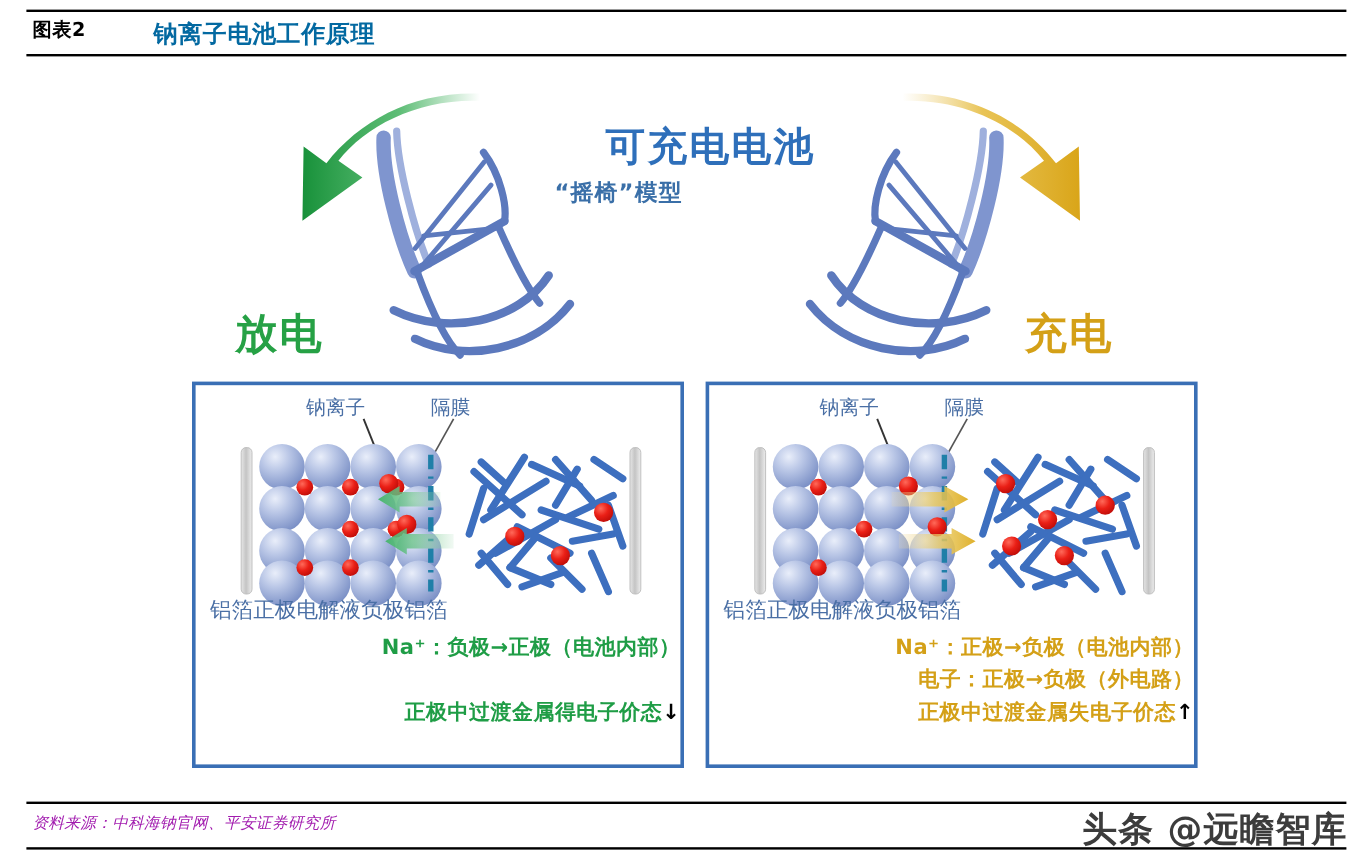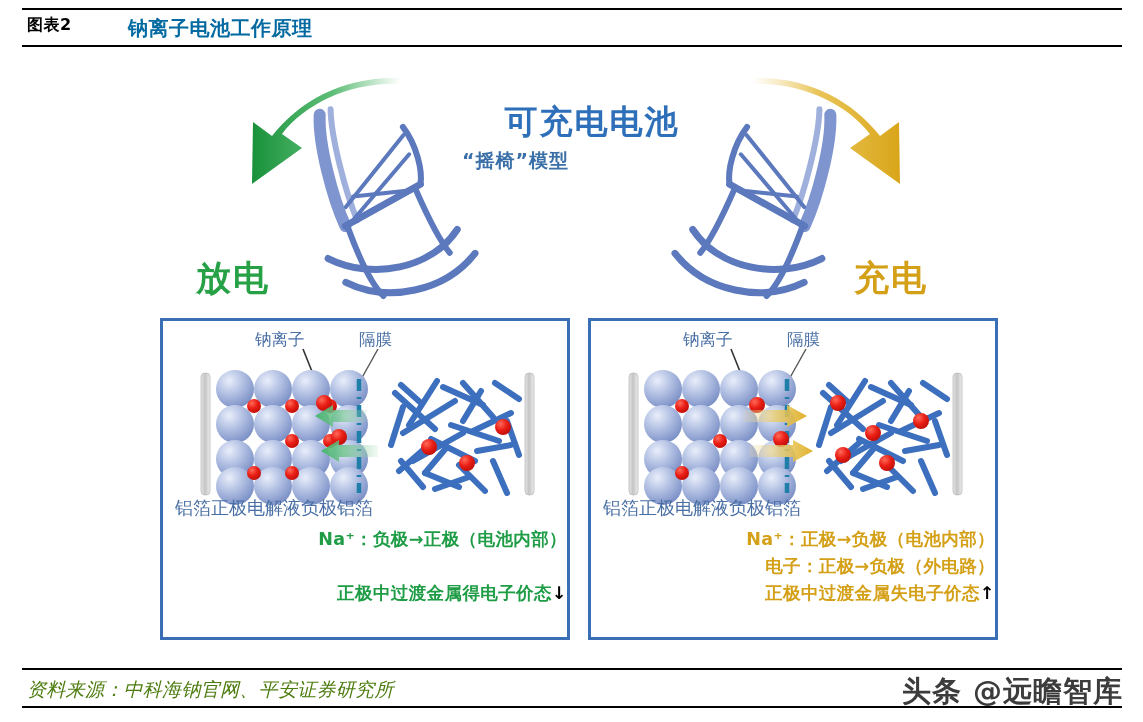--- a/index.html
+++ b/index.html
@@ -14,21 +14,21 @@
 
   
   .hdr-rule-top{position:absolute;left:22px;top:8px;width:1100px;height:2px;background:#000;}
   .hdr-rule-bot{position:absolute;left:22px;top:45px;width:1100px;height:2px;background:#000;}
   .hdr-label{position:absolute;left:27px;top:15px;font-size:16px;font-weight:bold;color:#000;letter-spacing:.5px;}
   .hdr-title{position:absolute;left:128px;top:15px;font-size:20px;font-weight:bold;color:#0369a1;letter-spacing:.5px;}
 
   
   .ftr-rule-top{position:absolute;left:22px;top:668px;width:1100px;height:2px;background:#000;}
   .ftr-rule-bot{position:absolute;left:22px;top:706px;width:1100px;height:2px;background:#000;}
-  .ftr-src{position:absolute;left:27px;top:677px;font-size:19px;font-style:italic;color:#4d7c0f;letter-spacing:.3px;}
+  .ftr-src{position:absolute;left:27px;top:677px;font-size:13px;font-style:italic;color:#a21caf;letter-spacing:.3px;}
 
   .watermark{
     position:absolute;right:20px;top:672px;
     font-size:29px;font-weight:bold;color:#2c2c2c;
     letter-spacing:1px;opacity:.92;white-space:nowrap;
   }
 
   
   .stage{position:absolute;left:0;top:52px;width:1143px;height:612px;}
   .rc-title{

